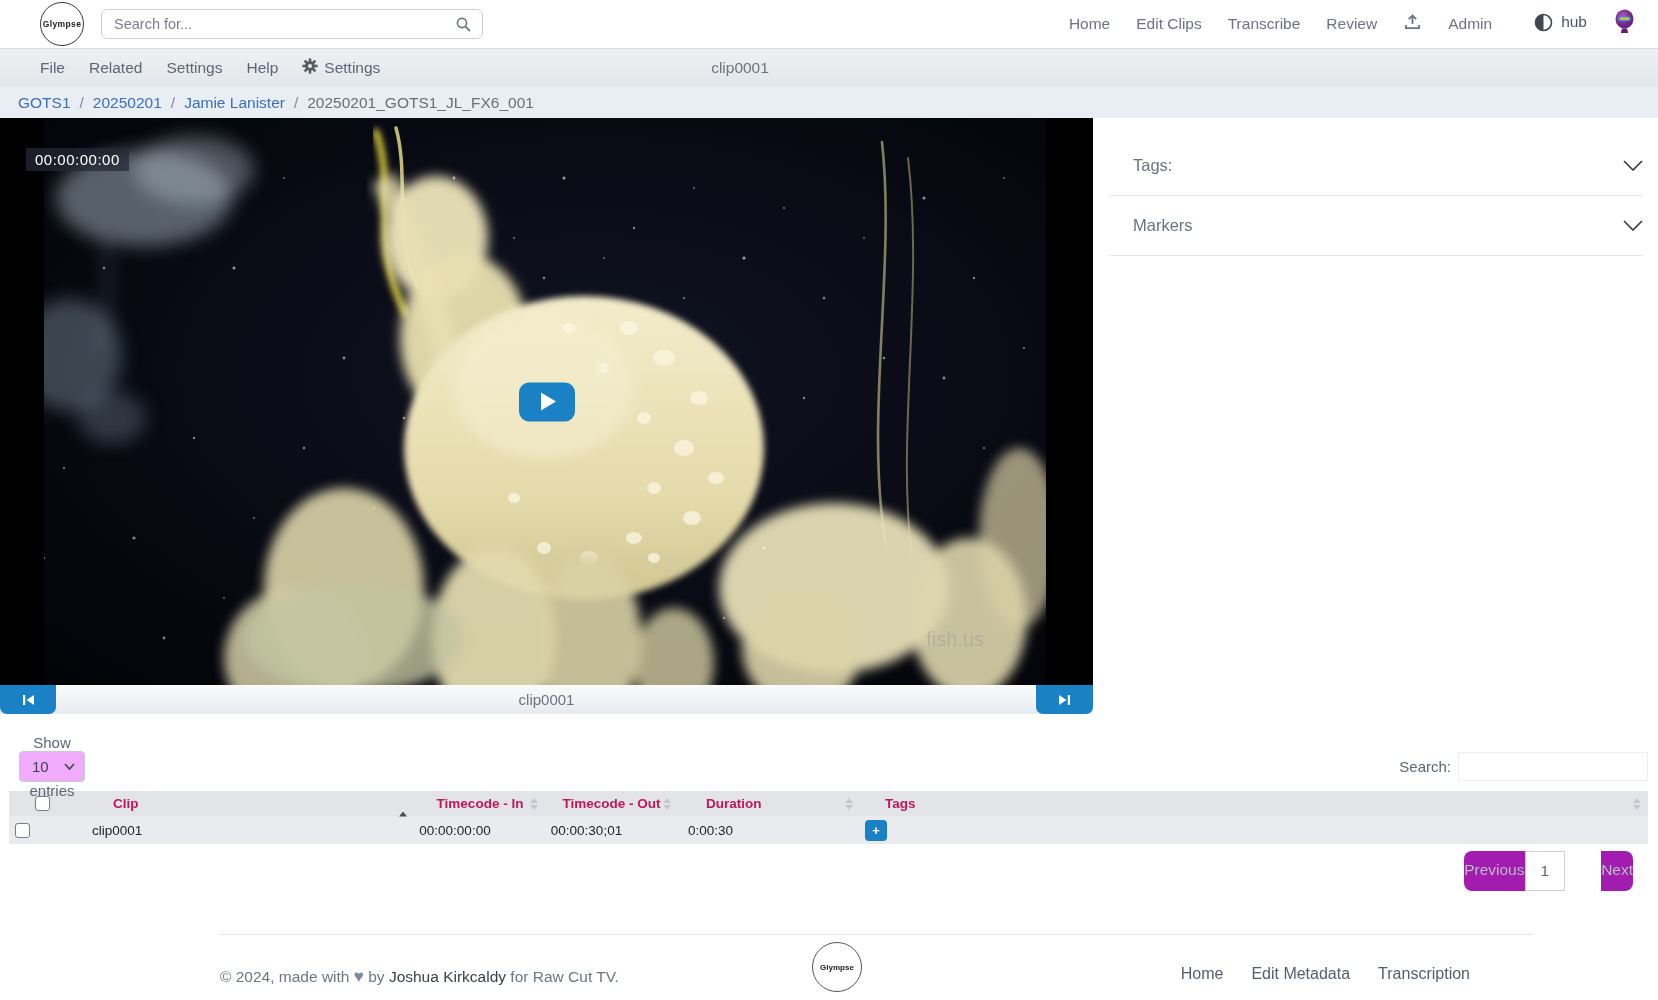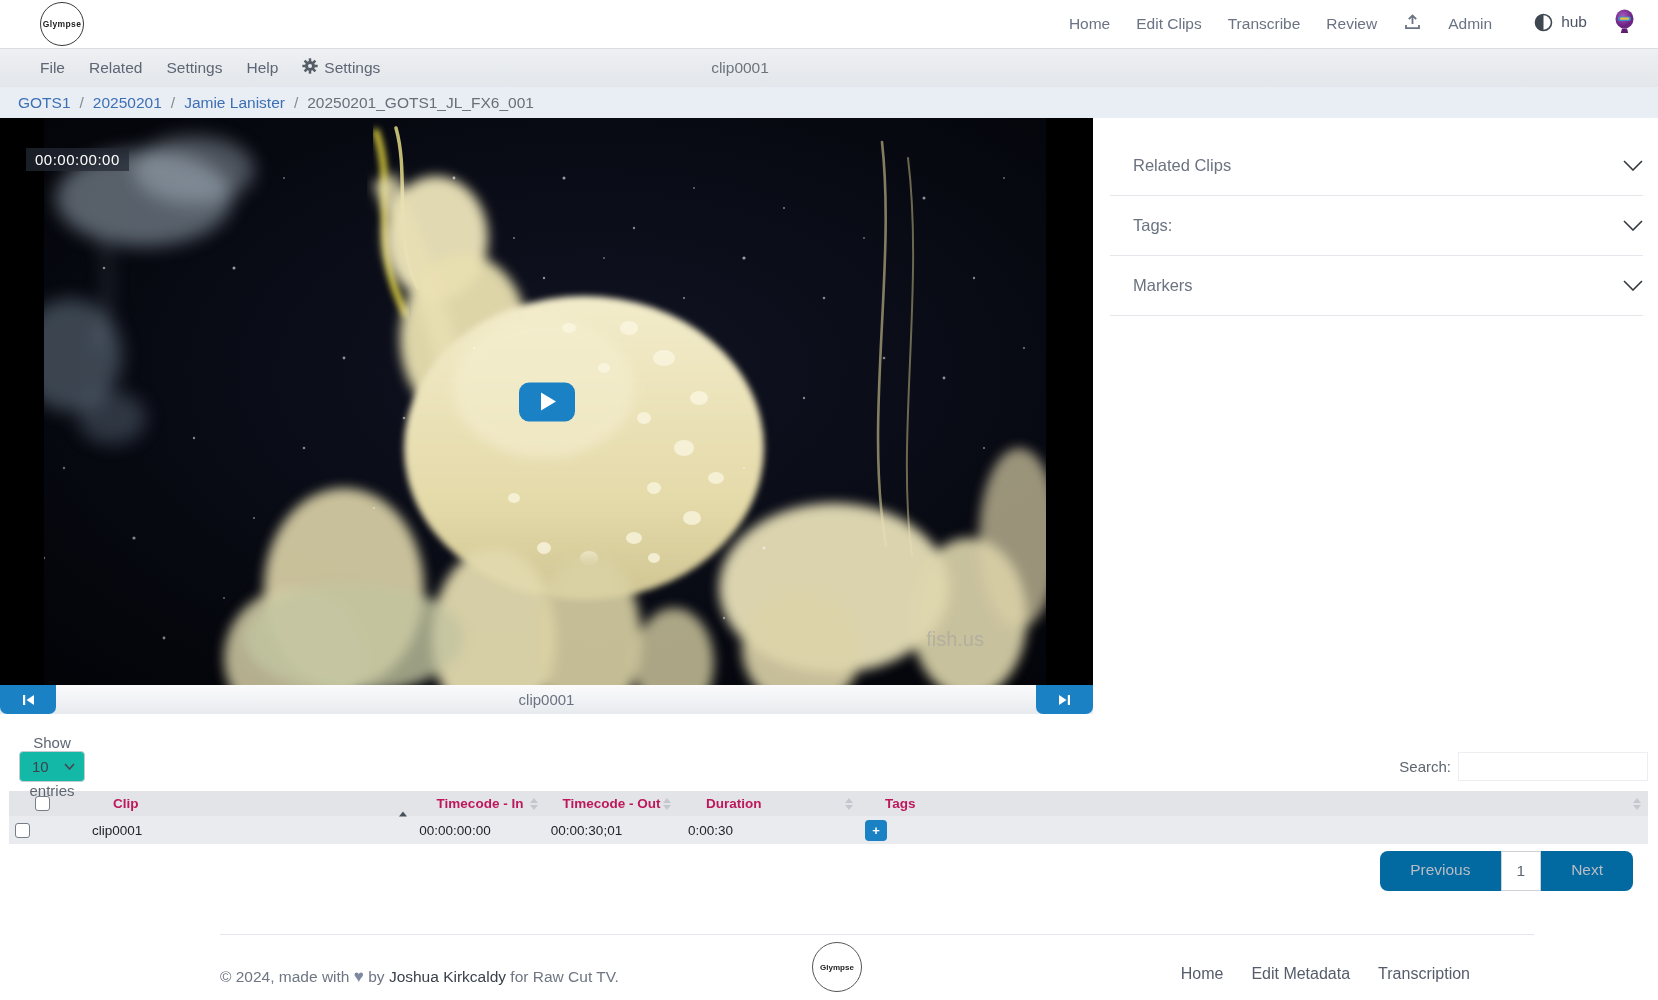--- a/index.html
+++ b/index.html
@@ -45,21 +45,21 @@
   .skip-next { right:0; width:57px; border-radius:0 0 7px 7px; }
 
   
   .sidebar { flex:1; margin-left:17px; padding:18px 15px 0 0; }
   .acc-item { height:60px; border-bottom:1px solid #e4e7eb; display:flex; align-items:center; justify-content:space-between; padding-left:23px; color:#6b7280; font-size:16.5px; }
 
   
   .table-section { margin-top:32px; padding:0 10px 0 9px; }
   .controls { height:40px; display:flex; align-items:center; justify-content:space-between; font-size:15px; color:#5d6671; }
   .show-group { display:flex; align-items:center;flex-direction:column; }
-  .fake-select { width:66px; height:31px; border:1px solid #c6cbd2; border-radius:4px; background:#14b8a6; margin:0 10px; display:flex; align-items:center; justify-content:space-between; padding:0 9px 0 12px; color:#3c424b; }
+  .fake-select { width:66px; height:31px; border:1px solid #c6cbd2; border-radius:4px; background:#f0abfc; margin:0 10px; display:flex; align-items:center; justify-content:space-between; padding:0 9px 0 12px; color:#3c424b; }
   .search-group { display:flex; align-items:center; }
   .search-group input { width:190px; height:29px; border:1px solid #eceef1; background:#fff; margin-left:7px; padding:0 8px; font-size:14px; font-family:"Liberation Sans",sans-serif; outline:none; }
   table.clips { width:100%; border-collapse:collapse; margin-top:5px; table-layout:fixed; }
   table.clips col.c-cb{width:66px} table.clips col.c-clip{width:340px} table.clips col.c-in{width:130px} table.clips col.c-out{width:133px} table.clips col.c-dur{width:182px}
   table.clips thead tr { background:#e2e4e8; height:25px; }
   table.clips th { font-size:13.5px; font-weight:bold; color:#be185d; position:relative; }
   table.clips tbody tr { background:#e9ebef; height:28px; }
   table.clips td { font-size:13.5px; color:#212529; }
   .th-clip, .td-clip { text-align:left; }
   .th-clip { padding-left:38px; } .td-clip { padding-left:17px; }
@@ -69,41 +69,50 @@
   .th-cb { padding-left:26px; text-align:left; } .td-cb { padding-left:6px; text-align:left; }
   .cb { display:inline-block; width:15px; height:15px; border:1px solid #767d87; border-radius:3px; background:#fff; vertical-align:middle; }
   .sort-both { position:absolute; right:7px; top:50%; transform:translateY(-50%); display:flex; flex-direction:column; gap:2px; }
   .tri-up { width:0;height:0;border-left:4px solid transparent;border-right:4px solid transparent;border-bottom:5px solid #c4c8ce; }
   .tri-down { width:0;height:0;border-left:4px solid transparent;border-right:4px solid transparent;border-top:5px solid #c4c8ce; }
   .sort-asc { position:absolute; right:8px; top:50%; transform:translateY(-50%); }
   .sort-asc .tri-up { border-bottom-color:#4a5058; }
   .add-tag { width:22px; height:21px; background:#1b81c5; color:#fff; border:none; border-radius:4px; font-size:13px; font-weight:bold; line-height:21px; text-align:center; }
   .pagination { display:flex; justify-content:flex-end; margin-top:7px; padding-right:15px; }
   .page-group { display:flex; font-size:15.5px; }
-  .page-btn { padding:10px 30px; background:#0369a1; color:#b8bdc4; }
+  .page-btn { padding:10px 0; background:#a21caf; color:#b8bdc4;margin-left:36px; }
   .page-prev { border-radius:8px 0 0 8px; }
   .page-next { border-radius:0 8px 8px 0; }
   .page-num { padding:10px 15px; background:#fff; border:1px solid #cdd1d6; color:#5e6671; }
 
   
   .footer-hr { border:none; border-top:1px solid #e3e6ea; width:1314px; margin:43px 0 0 220px; }
   .footer-row { position:relative; height:64px; }
   .copyright { position:absolute; left:220px; top:32px; font-size:15.5px; color:#6e7683; white-space:nowrap; }
   .copyright .heart { color:#7c89a1; font-size:17px; }
   .copyright .author { color:#3a404a; font-weight:normal; }
   .footer-logo { position:absolute; left:812px; top:7px; width:50px; height:50px; border:1px solid #555; border-radius:50%; display:flex; align-items:center; justify-content:center; background:#fff; }
   .footer-logo span { font-size:8px; font-weight:bold; color:#222; }
   .footer-links { position:absolute; right:188px; top:30px; display:flex; gap:28px; font-size:16px; color:#555d6b; }
 </style>
 </head>
 <body>
 
 <header class="navbar" data-interactable="false">
   <div class="logo-circle" data-interactable="true">
     <span data-interactable="false">Glympse</span>
+  </div>
+  <div class="nav-search" data-interactable="false">
+    <input type="text" data-interactable="true" placeholder="Search for..." style="">
+    <span class="mag" data-interactable="true">
+      <svg width="17" height="17" viewBox="0 0 17 17">
+          <circle cx="7" cy="7" r="4.6" fill="none" stroke="#6b7280" stroke-width="1.6"></circle>
+          <line x1="10.6" y1="10.6" x2="14.6" y2="14.6" stroke="#6b7280" stroke-width="1.6" stroke-linecap="round"></line>
+        </svg>
+    </span>
   </div>
   <div class="nav-spacer" data-interactable="false"></div>
   <nav class="nav-right" data-interactable="false">
     <span class="nav-link" data-interactable="true">Home</span>
     <span class="nav-link" data-interactable="true">Edit Clips</span>
     <span class="nav-link" data-interactable="true">Transcribe</span>
     <span class="nav-link" data-interactable="true">Review</span>
     <span data-interactable="true">
       <svg width="19" height="18" viewBox="0 0 19 18">
           <path d="M3 12v3.2h13V12" fill="none" stroke="#6a7383" stroke-width="1.8"></path>
@@ -321,26 +330,20 @@
       <button class="skip-btn skip-next" data-interactable="true">
         <svg data-interactable="false" width="13" height="12" viewBox="0 0 13 12">
             <polygon points="1,1 8.5,6 1,11" fill="#fff"></polygon>
             <rect x="9.8" y="1" width="2.2" height="10" fill="#fff"></rect>
           </svg>
       </button>
     </div>
   </div>
 
   <aside class="sidebar" data-interactable="false">
-    <div class="acc-item" data-interactable="true">
-      <span data-interactable="false">Related Clips</span>
-      <svg data-interactable="false" width="20" height="11" viewBox="0 0 20 11">
-          <polyline points="1,1 10,10 19,1" fill="none" stroke="#343a40" stroke-width="1.6"></polyline>
-        </svg>
-    </div>
     <div class="acc-item" data-interactable="true">
       <span data-interactable="false">Tags:</span>
       <svg data-interactable="false" width="20" height="11" viewBox="0 0 20 11">
           <polyline points="1,1 10,10 19,1" fill="none" stroke="#343a40" stroke-width="1.6"></polyline>
         </svg>
     </div>
     <div class="acc-item" data-interactable="true">
       <span data-interactable="false">Markers</span>
       <svg data-interactable="false" width="20" height="11" viewBox="0 0 20 11">
           <polyline points="1,1 10,10 19,1" fill="none" stroke="#343a40" stroke-width="1.6"></polyline>

